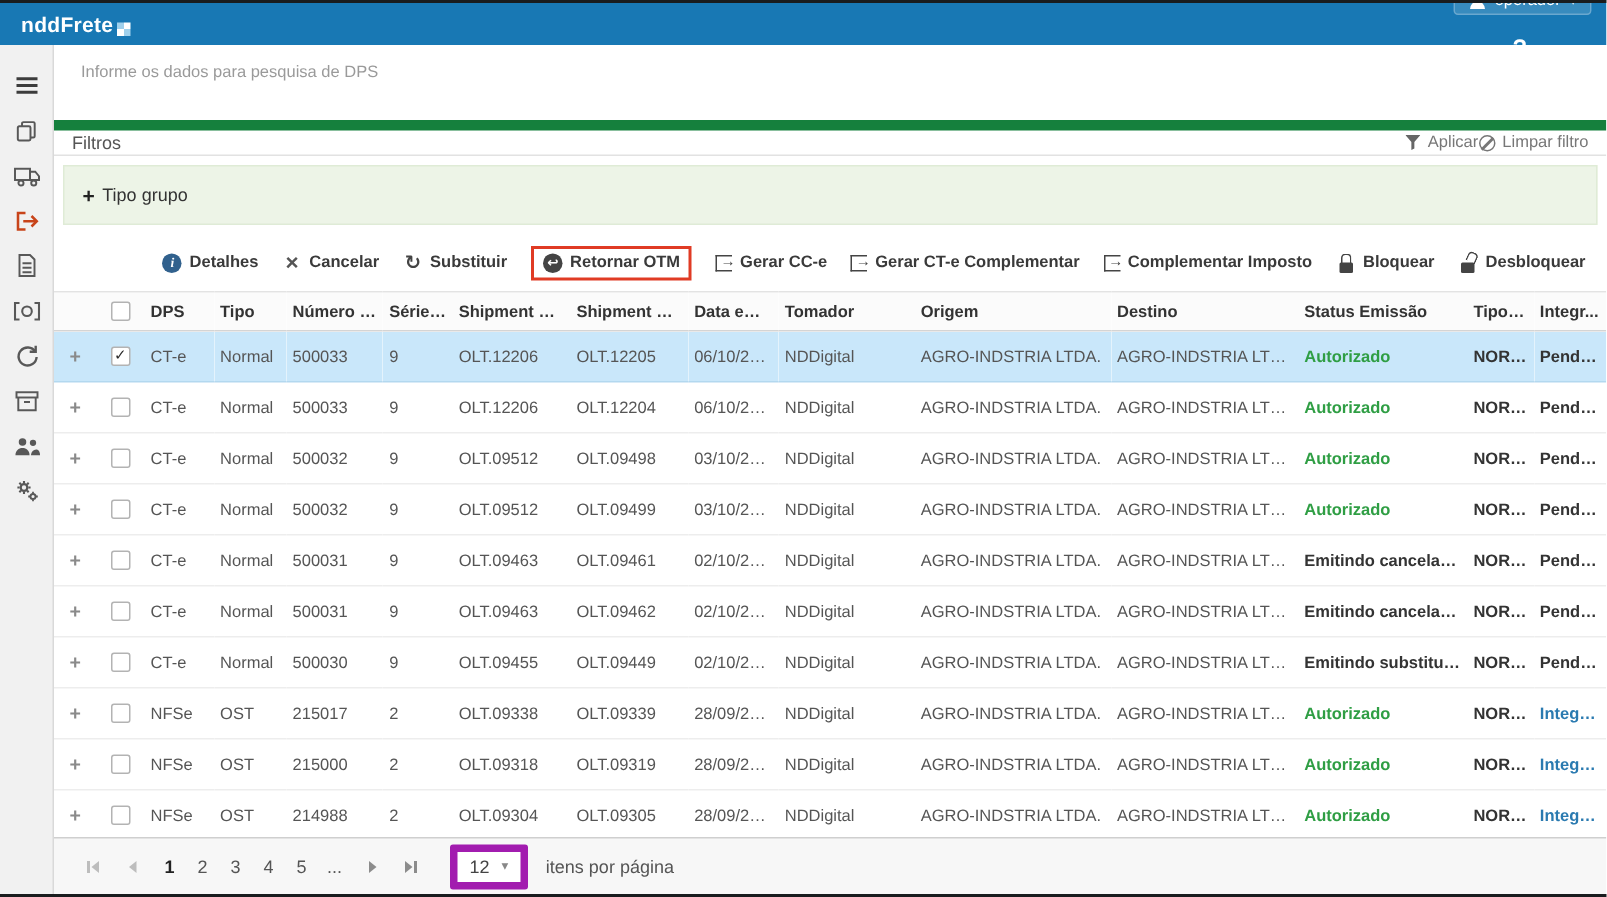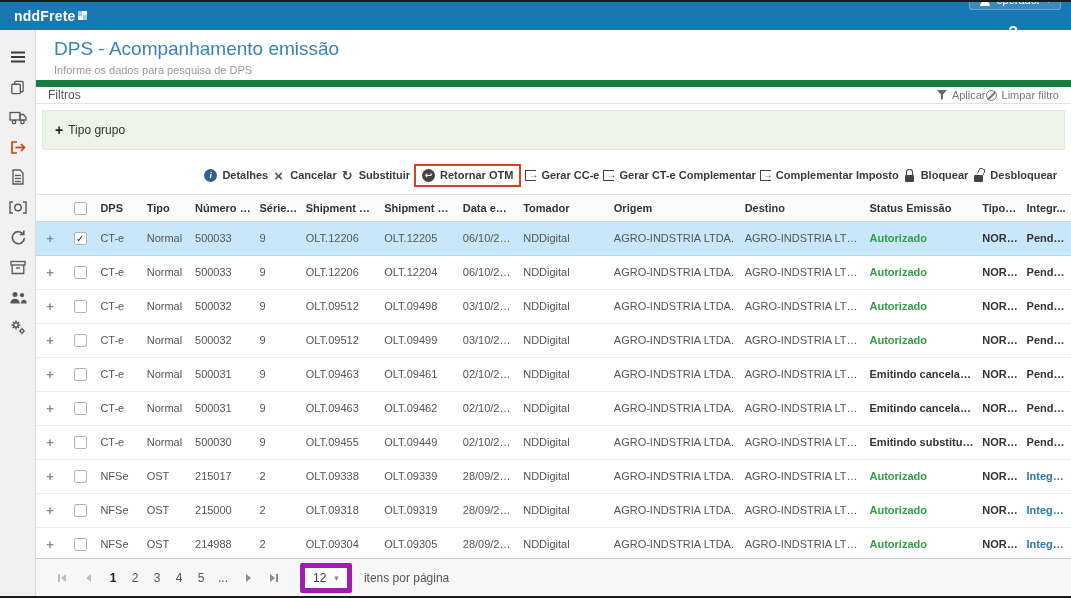--- a/index.html
+++ b/index.html
@@ -4,21 +4,21 @@
 <style>
   * { margin:0; padding:0; box-sizing:border-box; }
   html,body { width:1071px; height:598px; }
   body {
     font-family:"Liberation Sans","DejaVu Sans",sans-serif;
     background:#fff; overflow:hidden; position:relative;
     border-top:2px solid #191c1e; border-bottom:2px solid #191c1e;
   }
   
   .topbar { height:28px; background:var(--c-topbar,#1878b4); display:flex; align-items:center; padding:0 10px 0 14px; color:#fff; }
-  .logo { display:flex; align-items:center; font-size:14px; font-weight:bold; letter-spacing:.2px; }
+  .logo { display:flex; align-items:flex-end; font-size:14px; font-weight:bold; letter-spacing:.2px; }
   .logo-flag { width:9px; height:9px; margin:-2px 0 0 2px;
     background:conic-gradient(#ffffff 0 25%, #9fd0ec 0 50%, #ffffff 0 75%, #9fd0ec 0 100%); }
   .topbar-right { margin-left:auto; display:flex; align-items:center; gap:14px;flex-direction:column; }
   .user-btn { display:flex; align-items:center; gap:6px; background:rgba(255,255,255,.14); border:1px solid rgba(255,255,255,.25); border-radius:3px; padding:3px 9px; font-size:11px; cursor:default; }
   .person-icon { position:relative; width:11px; height:11px; display:inline-block; }
   .person-icon::before { content:""; position:absolute; top:0; left:3px; width:5px; height:5px; border-radius:50%; background:#fff; }
   .person-icon::after { content:""; position:absolute; bottom:0; left:0.5px; width:10px; height:5px; border-radius:5px 5px 0 0; background:#fff; }
   .caret { font-size:9px; opacity:.9; }
   .help-btn { font-size:16px; font-weight:bold; padding-right:4px; }
   
@@ -35,21 +35,21 @@
   .filter-actions { margin-left:auto; display:flex; }
   .filter-action { display:flex; align-items:center; gap:5px; font-size:11px; color:#777; cursor:default; }
   .funnel-icon { width:10px; height:10px; background:#666; clip-path:polygon(0 0,100% 0,60% 46%,60% 90%,40% 100%,40% 46%); }
   .clear-icon { width:11px; height:11px; border:1px solid #777; border-radius:50%; position:relative; }
   .clear-icon::before { content:""; position:absolute; left:-1px; top:4px; width:11px; height:1.5px; background:#777; transform:rotate(-45deg); }
   
   .group-panel { margin:6px 6px; height:40px; background:#edf4e7; border:1px solid #dfeBd6; border:1px solid #dfebd6; display:flex; align-items:center; padding:0 12px; }
   .new-group { display:flex; align-items:center; gap:5px; font-size:12px; color:#333; cursor:default; }
   .new-group .plus { font-weight:bold; font-size:14px; color:#222; }
   
-  .toolbar { height:38px; display:flex; justify-content:flex-end; align-items:center; gap:4px; padding:0 14px;margin-left:34px; }
+  .toolbar { height:38px; display:flex; justify-content:flex-end; align-items:center; gap:16px; padding:0 14px;margin-left:34px; }
   .tb-btn { display:flex; align-items:center; font-size:11px; font-weight:bold; color:#3a3a3a; cursor:default; white-space:nowrap; }
   .tb-btn.highlighted { border:2px solid var(--c-highlight-red,#e03b24); padding:3px 6px; }
   .tb-icon { display:inline-flex; align-items:center; justify-content:center; width:13px; height:13px; margin-right:5px; color:#444; }
   .tbi-info { border-radius:50%; background:#31618d; color:#fff; }
   .tbi-info::before { content:"i"; font:italic bold 9px "Liberation Serif",serif; }
   .tbi-cancel::before { content:"×"; font-size:15px; font-weight:bold; color:#555; line-height:13px; }
   .tbi-refresh::before { content:"↻"; font-size:13px; font-weight:bold; }
   .tbi-return { border-radius:50%; background:#444; color:#fff; }
   .tbi-return::before { content:"↩"; font-size:9px; line-height:13px; }
   .tbi-export { position:relative; width:11px; height:11px; border:1px solid #444; border-right:none; }
@@ -214,21 +214,20 @@
               <line x1="8.8" y1="12" x2="10" y2="12"></line>
               <line x1="14" y1="12" x2="15.2" y2="12"></line>
             </g>
           </svg>
         </span>
       </div>
     </div>
 
   <div class="main">
     <div class="page-header">
-      <div class="page-title">DPS - Acompanhamento emissão</div>
       <div class="page-sub">Informe os dados para pesquisa de DPS</div>
     </div>
 
     <div class="filter-bar">
       <span class="filter-title">Filtros</span>
       <div class="filter-actions">
         <div class="filter-action">
           <span class="funnel-icon"></span>
           <span>Aplicar</span>
         </div>

